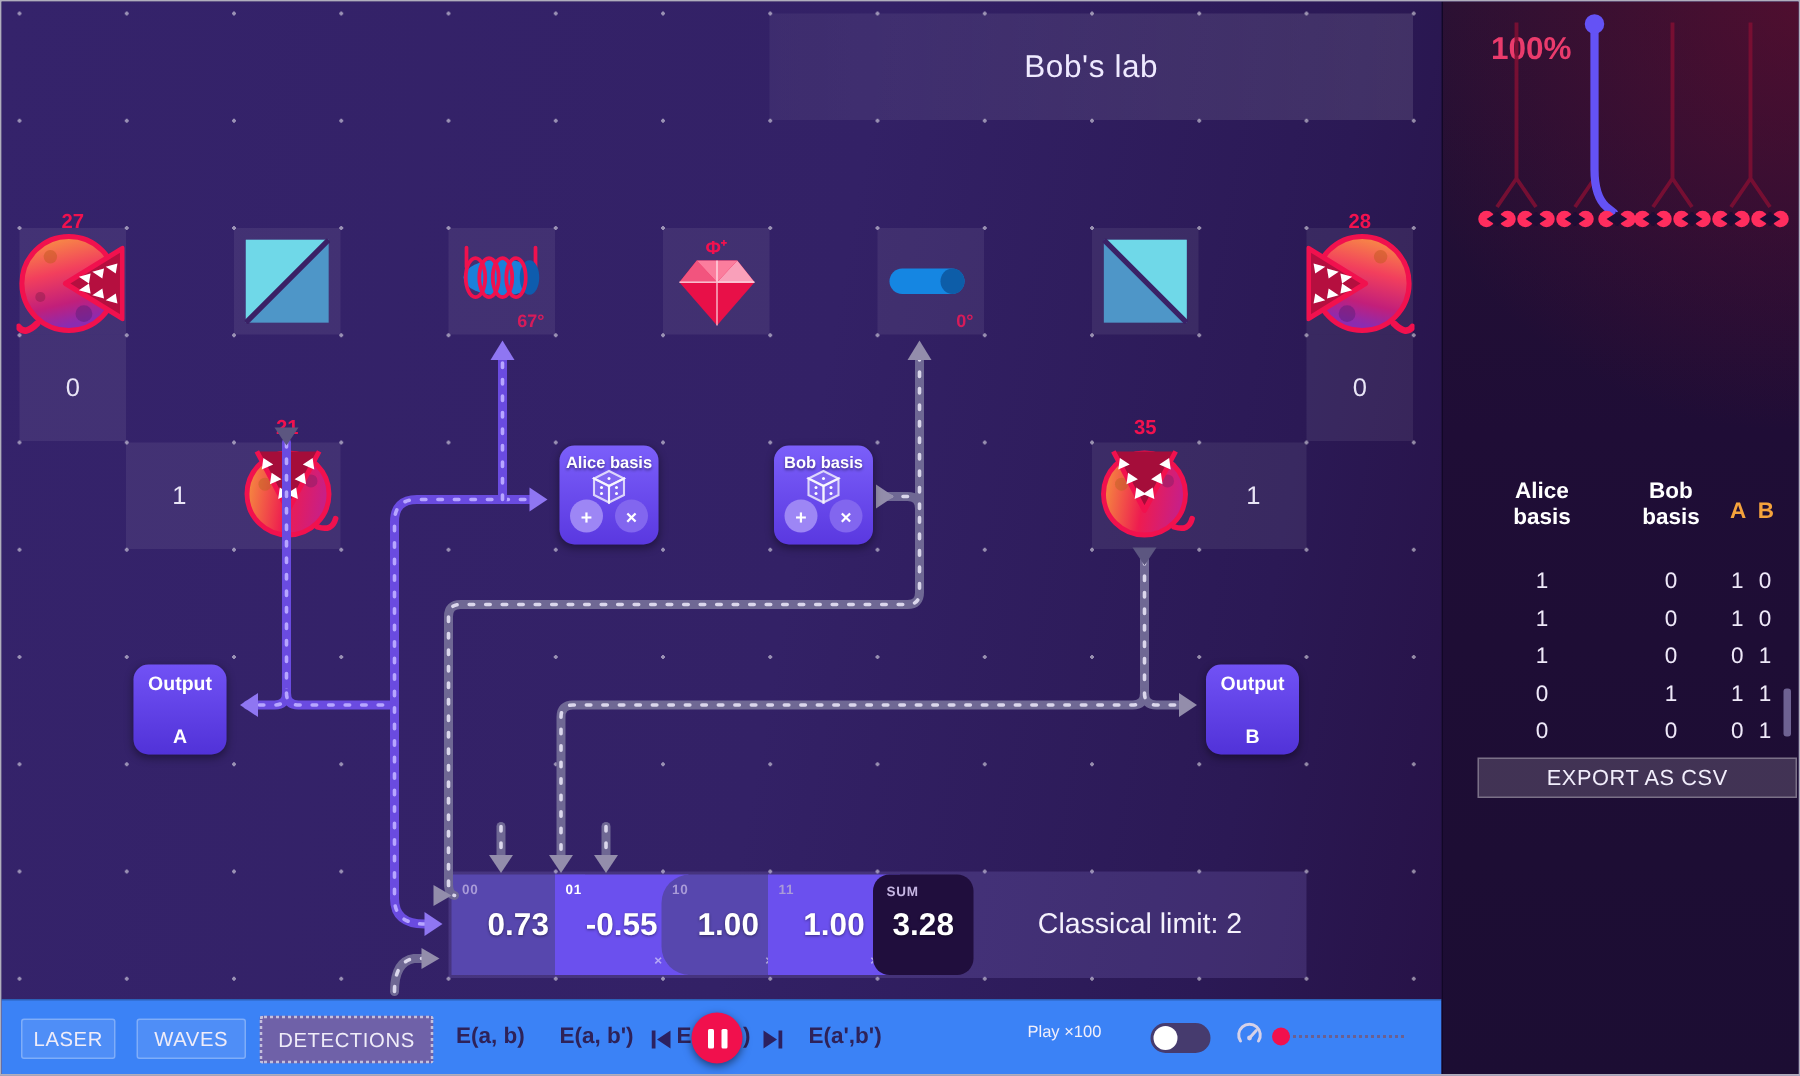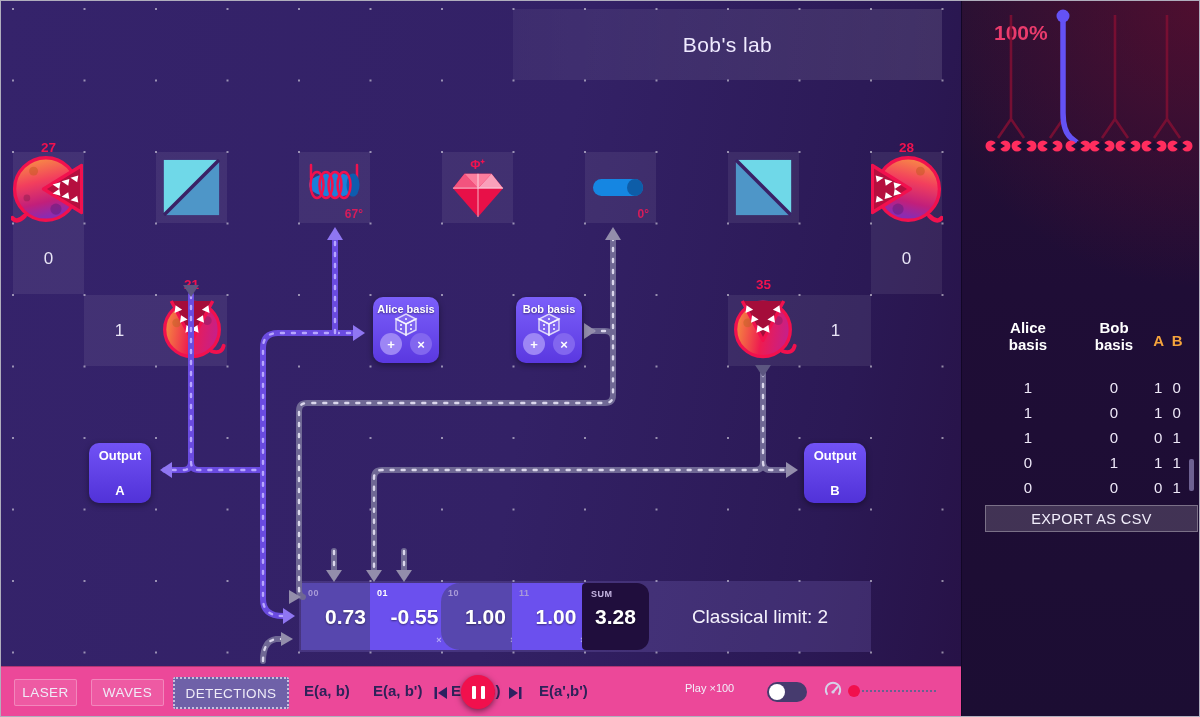--- a/index.html
+++ b/index.html
@@ -38,21 +38,21 @@
   .corr-val{position:absolute;left:0;width:100%;top:22px;text-align:center;font-size:21px;font-weight:bold;
     text-shadow:0 1px 2px rgba(0,0,0,.45);}
   .corr-mult{position:absolute;right:7px;bottom:5px;font-size:9px;color:rgba(255,255,255,.5);font-weight:bold;}
   .corr-dim{background:#5747ae;}
   .corr-bright{background:#6b50ee;}
   .sum-box{left:581px;top:582px;width:67px;height:67px;background:#200e3d;border-radius:4px 12px 12px 4px;color:#fff;}
   .sum-key{position:absolute;left:9px;top:6px;font-size:9px;font-weight:bold;color:#c5b5e2;letter-spacing:.5px;}
   .classical{left:648px;top:580px;width:222px;height:71px;display:flex;align-items:center;justify-content:center;
     color:#f4f1fc;font-size:19px;}
   
-  .transport{left:0;top:665px;width:960px;height:50px;background:#ec4899;border-top:1px solid rgba(0,0,0,.25);}
+  .transport{left:0;top:665px;width:960px;height:50px;background:#3b82f6;border-top:1px solid rgba(0,0,0,.25);}
   .tab{position:absolute;top:12px;height:25px;display:flex;align-items:center;justify-content:center;
     color:#efecf8;font-size:13.5px;letter-spacing:.4px;background:rgba(255,255,255,.10);
     border:1px solid rgba(255,255,255,.28);border-radius:2px;cursor:pointer;}
   .tab.active{background:#6f61a8;border:2px dotted rgba(255,255,255,.6);}
   .e-label{position:absolute;top:15px;color:#2e2259;font-size:15px;font-weight:bold;}
   .pause-btn{left:460px;top:8px;width:34px;height:34px;border-radius:50%;background:#f1104d;
     box-shadow:0 2px 6px rgba(0,0,0,.5);display:flex;align-items:center;justify-content:center;gap:5px;z-index:5;}
   .pause-bar{width:4px;height:13px;background:#fff;border-radius:1px;}
   .play-label{left:684px;top:15px;color:#f2effa;font-size:11px;text-align:center;}
   .toggle{left:766px;top:15px;width:40px;height:20px;border-radius:10px;background:#463b6e;}
@@ -331,21 +331,21 @@
     <div class="abs corr-box corr-dim" style="left:440px;width:69px;z-index:2;border-radius:19px;">
       <span class="corr-key">10</span>
       <span class="corr-val">1.00</span>
       <span class="corr-mult">× 1</span>
     </div>
     <div class="abs corr-box corr-bright" style="left:511px;width:68px;z-index:2;">
       <span class="corr-key">11</span>
       <span class="corr-val">1.00</span>
       <span class="corr-mult">× 1</span>
     </div>
-    <div class="abs sum-box" style="z-index:2;">
+    <div class="abs sum-box" style="z-index:2;border-radius:11px;">
       <span class="sum-key">SUM</span>
       <span class="corr-val">3.28</span>
     </div>
     <div class="abs classical" style="z-index:2;">
       <span>Classical limit: 2</span>
     </div>
   </div>
 
   <div class="abs transport">
     <div class="tab" style="left:13px;width:61px;">

